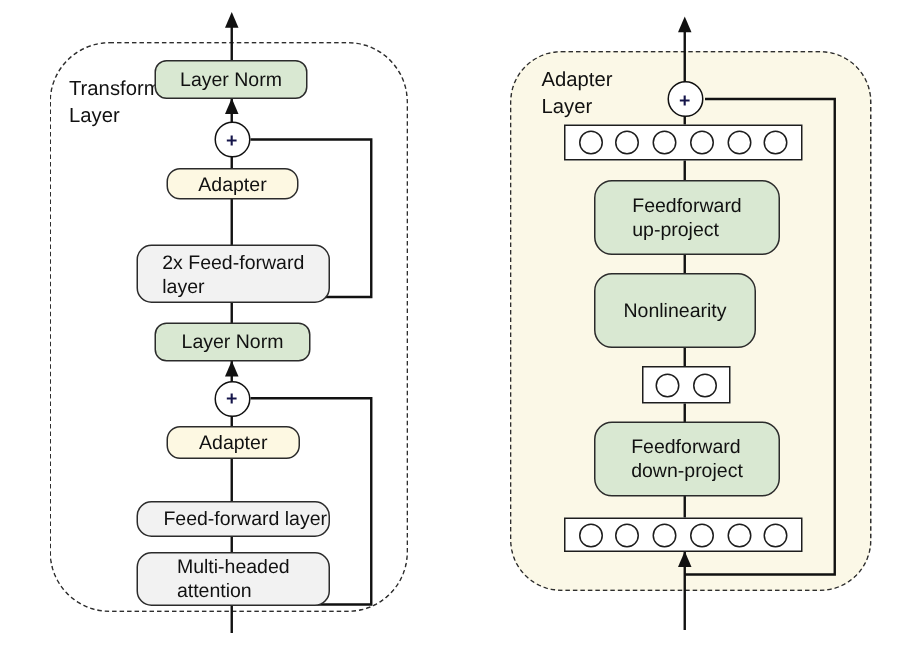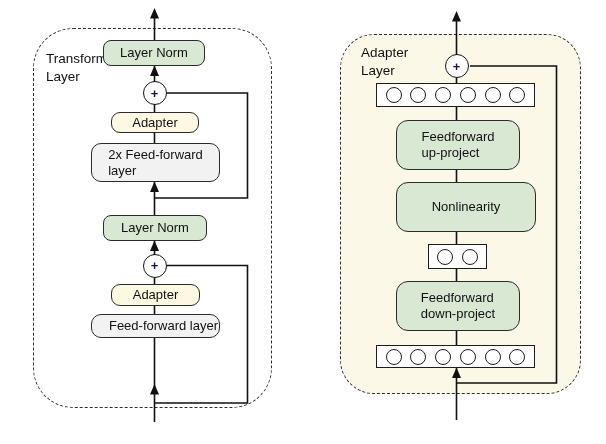--- a/index.html
+++ b/index.html
@@ -12,21 +12,21 @@
   .panel-right{left:340px;top:34px;width:241px;height:360px;border-radius:34px;background:var(--panel-fill,#fbf8e7);}
   svg.connectors{position:absolute;left:0;top:0;z-index:1;}
   .box{
     position:absolute;box-sizing:border-box;z-index:2;
     border:1.5px solid var(--box-border,#2b2b2b);
     display:flex;align-items:center;justify-content:center;text-align:left;
     font-size:13px;line-height:1.2;white-space:pre-line;
   }
   .green{background:var(--green-fill,#d9e8d2);}
   .yellow{background:var(--yellow-fill,#fdf8e2);}
-  .gray{background:var(--gray-fill,#f2f2f2);}
+  .gray{background:var(--gray-fill,#f2f2f2);margin-top:20px;}
   .units{
     position:absolute;box-sizing:border-box;z-index:2;background:#fff;
     border:1.5px solid #1d1d1d;display:flex;align-items:center;justify-content:space-evenly;
   }
   .unit-circle{
     width:16px;height:16px;border:1.5px solid #1d1d1d;border-radius:50%;
     background:#fff;box-sizing:border-box;flex:none;
   }
   .plus-node{
     position:absolute;box-sizing:border-box;z-index:3;width:24px;height:24px;
@@ -78,39 +78,41 @@
 layer</div>
 
   <div class="box green" style="left:103px;top:215px;width:104px;height:26px;border-radius:8px;">Layer Norm</div>
 
   <div class="plus-node" style="left:142.5px;top:253.5px;">+</div>
 
   <div class="box yellow" style="left:111px;top:284px;width:89px;height:22px;border-radius:9px;">Adapter</div>
 
   <div class="box gray" style="left:91px;top:314px;width:129px;height:24px;border-radius:10px;padding-left:16px;">Feed-forward layer</div>
 
+  <div class="box gray" style="left:91px;top:348px;width:129px;height:36px;border-radius:10px;">Multi-headed
+attention</div>
 
   <div class="side-label" style="left:361px;top:44px;">Adapter
 Layer</div>
 
   <div class="plus-node" style="left:444.5px;top:54px;">+</div>
 
   <div class="units" style="left:376px;top:83px;width:159px;height:24px;">
       <span class="unit-circle"></span>
       <span class="unit-circle"></span>
       <span class="unit-circle"></span>
       <span class="unit-circle"></span>
       <span class="unit-circle"></span>
       <span class="unit-circle"></span>
     </div>
 
   <div class="box green" style="left:396px;top:120px;width:124px;height:50px;border-radius:12px;">Feedforward
 up-project</div>
 
-  <div class="box green" style="left:396px;top:182px;width:140px;height:50px;border-radius:12px;">Nonlinearity</div>
+  <div class="box green" style="left:396px;top:182px;width:108px;height:50px;border-radius:12px;">Nonlinearity</div>
 
   <div class="units" style="left:428px;top:244px;width:59px;height:25px;">
       <span class="unit-circle"></span>
       <span class="unit-circle"></span>
     </div>
 
   <div class="box green" style="left:396px;top:281px;width:124px;height:50px;border-radius:12px;">Feedforward
 down-project</div>
 
   <div class="units" style="left:376px;top:345px;width:159px;height:23px;">

